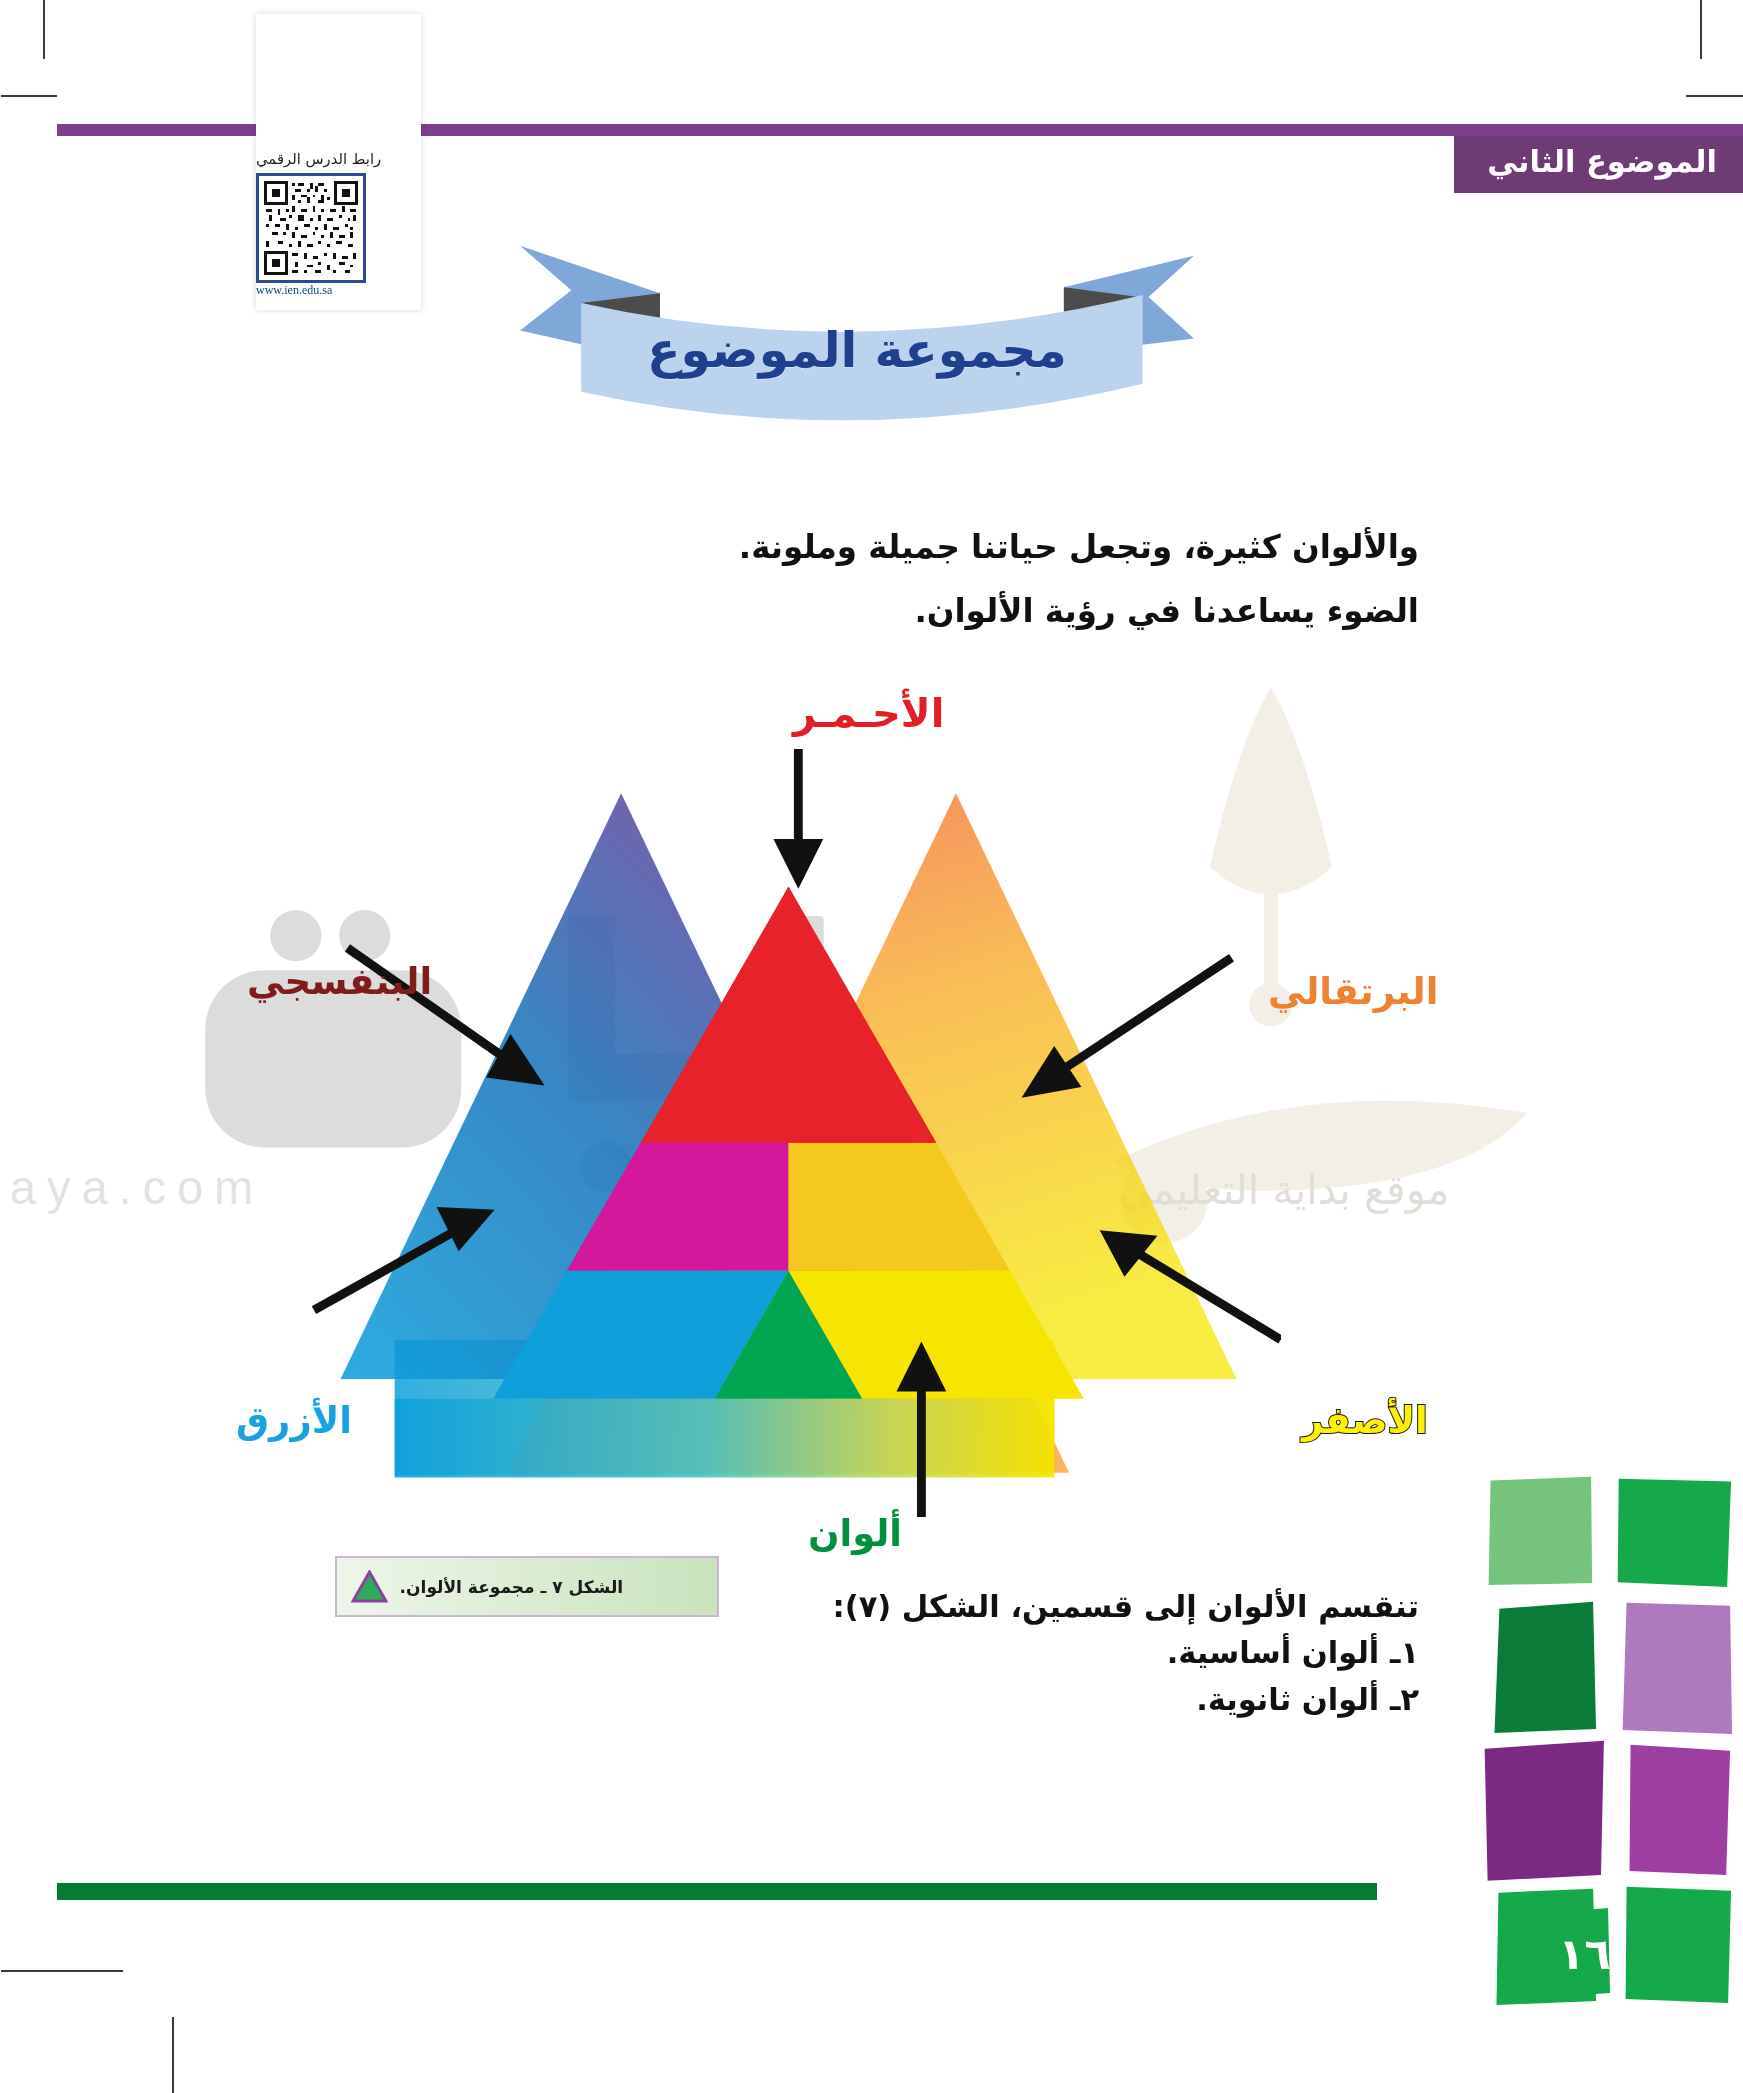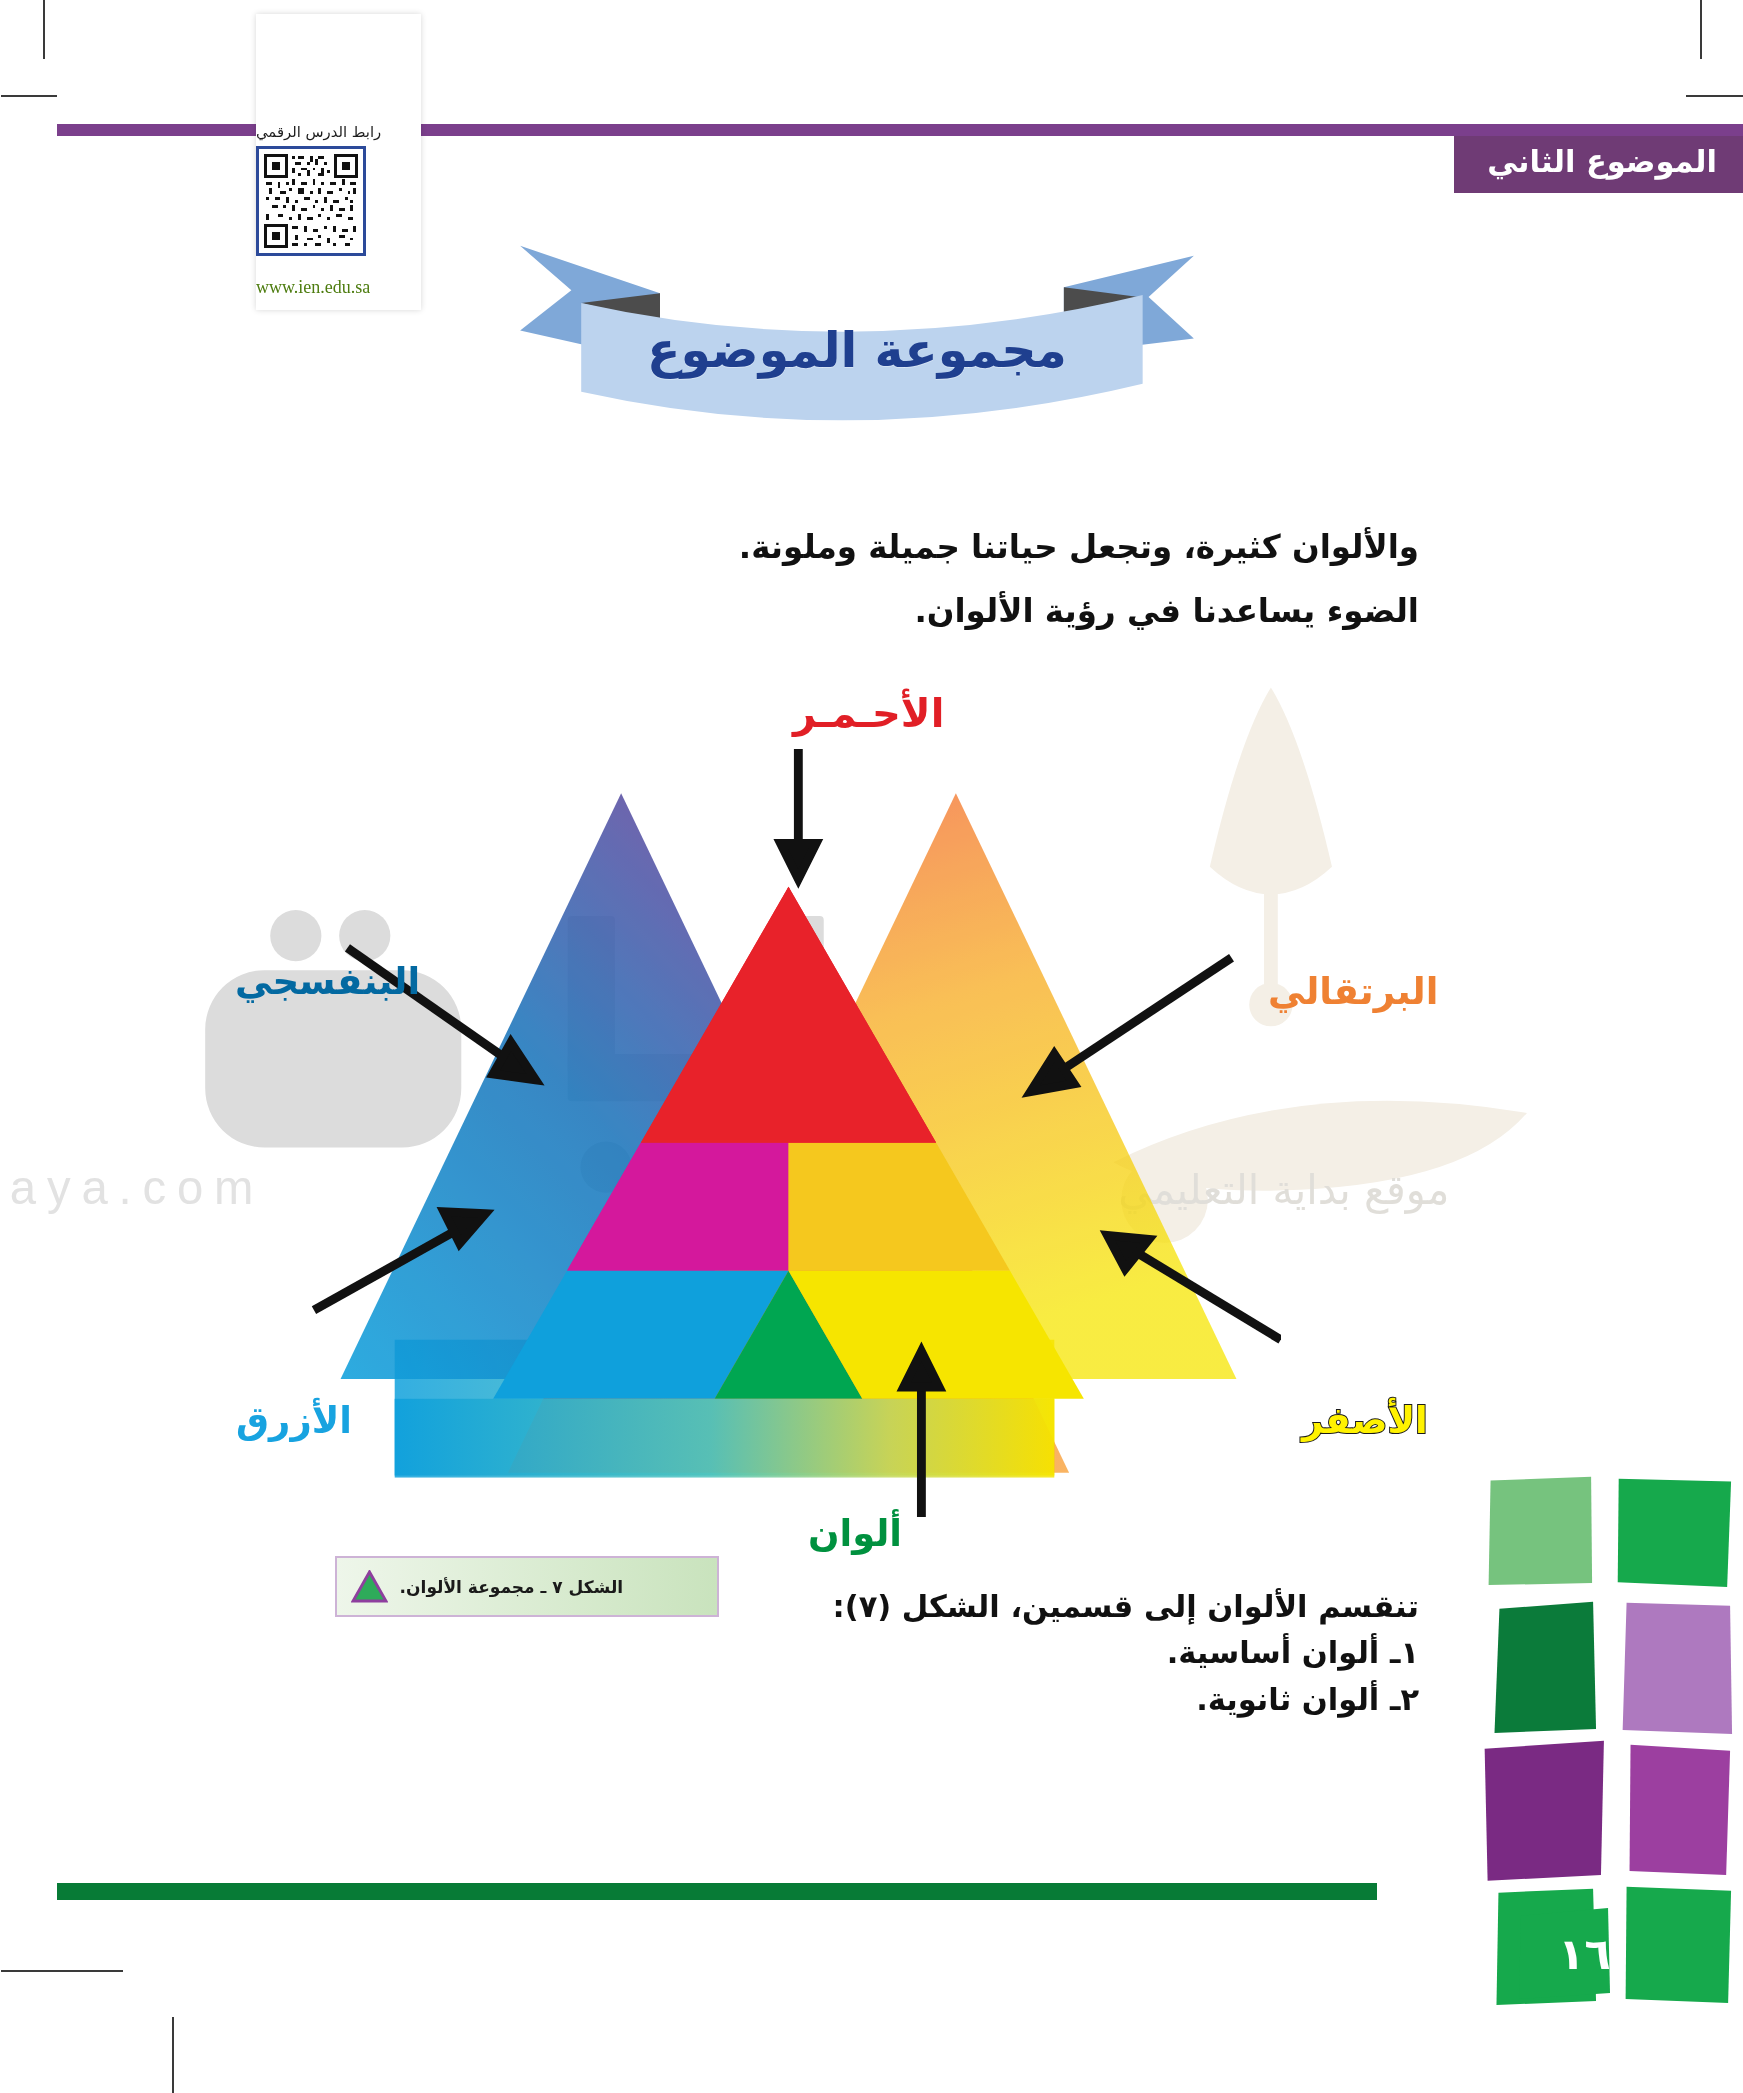--- a/index.html
+++ b/index.html
@@ -40,21 +40,21 @@
     position:absolute;left:256px;top:13.8px;width:165px;height:296px;
     background:#ffffff;z-index:6;
     box-shadow:0 0 5.9px rgba(0,0,0,.16);
     display:flex;flex-direction:column;align-items:flex-end;
     justify-content:flex-end;padding-bottom:11.8px;box-sizing:border-box;
   }
   #qr-caption{font-size:14.8px;color:#1c1c1c;margin-bottom:5.9px;
     font-family:"DejaVu Sans","Liberation Sans",sans-serif;}
   #qr-box{width:110px;height:110px;border:3px solid #2c4a9a;background:#fff;
     padding:3.9px;box-sizing:border-box;}
-  #qr-url{font-size:18px;color:#4d7c0f;margin-top:21px;
+  #qr-url{font-size:12px;color:#0c4a6e;margin-top:0;
     font-family:"Liberation Serif","DejaVu Serif",serif;}
 
   
   #banner{position:absolute;left:512px;top:236px;width:690px;height:197px;z-index:5;}
   #banner-title{
     position:absolute;left:0;top:0;width:690px;height:197px;
     display:flex;align-items:center;justify-content:center;
     color:#1f3f8f;font-size:49px;font-weight:bold;
     transform:translateY(15.8px);
     font-family:"DejaVu Sans","Liberation Sans",sans-serif;
@@ -71,21 +71,21 @@
 
   
   #figure{position:absolute;left:296px;top:749px;width:985px;height:827px;z-index:3;}
 
   
   .clabel{
     position:absolute;z-index:7;font-weight:bold;white-space:nowrap;
     font-family:"DejaVu Sans","Liberation Sans",sans-serif;
   }
   #label-red   {left:793px; top:690px; font-size:40px;color:#e11f26;}
-  #label-purple{left:235px; top:960px; font-size:37px;color:#0369a1;}
+  #label-purple{left:247px; top:960px; font-size:37px;color:#7f1d1d;}
   #label-orange{left:1268px;top:970px; font-size:37px;color:#ef8133;}
   #label-blue  {left:236px; top:1399px;font-size:37px;color:#18a3e0;}
   #label-green {left:808px; top:1512px;font-size:37px;color:#00913f;}
   #label-yellow{left:1302px;top:1399px;font-size:37px;color:#fff200;
                 -webkit-text-stroke:2px #1a1a1a;paint-order:stroke fill;}
 
   
   #caption-box{
     position:absolute;left:335px;top:1556px;width:384px;height:61px;z-index:6;
     background:linear-gradient(to left,#c9e3bd,#eef6ea);

